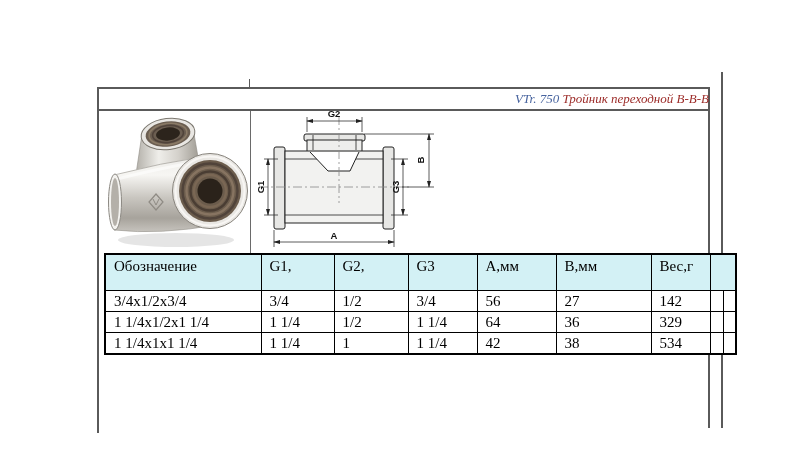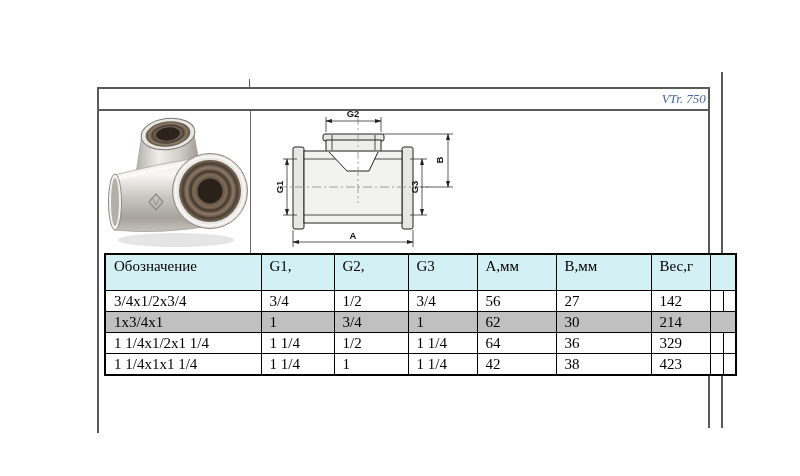--- a/index.html
+++ b/index.html
@@ -14,21 +14,21 @@
 
   .title-block{position:absolute;left:99px;top:87px;width:610px;height:24px;
        border-top:2px solid var(--frame_line,#5a5a5a);
        border-bottom:2px solid var(--frame_line,#5a5a5a);
        box-sizing:border-box;display:flex;align-items:center;padding-left:10px;
        font-style:italic;font-size:13px;white-space:pre;justify-content:flex-end;}
   .title-code{color:var(--title_code_color,#47639e);}
   .title-name{color:var(--title_name_color,#9c2b28);}
 
   .photo-box{position:absolute;left:100px;top:112px;width:148px;height:140px;}
-  .drawing-box{position:absolute;left:252px;top:106px;width:212px;height:146px;margin-left:19px;}
+  .drawing-box{position:absolute;left:252px;top:106px;width:212px;height:146px;}
 
   .table-wrap{position:absolute;left:104px;top:253px;}
   table.spec{border-collapse:collapse;table-layout:fixed;width:631px;
        font-family:"Liberation Serif",serif;font-size:15px;color:#000;
        border:2px solid #000;}
   table.spec th,table.spec td{border:1px solid #000;overflow:hidden;white-space:nowrap;}
   table.spec th{background:var(--header_bg,#d3f1f5);font-weight:normal;text-align:left;
        vertical-align:top;padding:3px 0 0 8px;height:32px;}
   table.spec td{padding:0 0 0 8px;height:20px;line-height:20px;background:#fff;margin-top:31px;}
   table.spec td.sp{padding:0;}
@@ -41,21 +41,21 @@
 </head>
 <body>
 
 <div class="page">
 
   <div class="vline line-left"></div>
   <div class="vline line-r1"></div>
   <div class="vline line-r2"></div>
   <div class="vline title-tick"></div>
 
-  <div class="title-block"><span class="title-code">VTr. 750</span><span> </span></div>
+  <div class="title-block"><span class="title-code">VTr. 750</span><span> </span><span class="title-name">Тройник переходной В-В-В</span></div>
 
   <div class="cell-divider"></div>
 
   <div class="photo-box">
     <svg width="148" height="140" viewBox="0 0 148 140">
       <defs>
         <linearGradient id="bodyGrad" x1="0" y1="0" x2="0" y2="1">
           <stop offset="0" stop-color="#ecebe7"></stop>
             <stop offset="0.25" stop-color="#f7f6f3"></stop>
           <stop offset="0.55" stop-color="#c9c6c0"></stop>
@@ -174,50 +174,39 @@
         <td>3/4x1/2x3/4</td>
         <td>3/4</td>
         <td>1/2</td>
         <td>3/4</td>
         <td>56</td>
         <td>27</td>
         <td>142</td>
         <td class="sp sp1"></td>
         <td class="sp sp2"></td>
       </tr>
-      <tr class="shaded">
-        <td>1x3/4x1</td>
-        <td>1</td>
-        <td>3/4</td>
-        <td>1</td>
-        <td>62</td>
-        <td>30</td>
-        <td>214</td>
-        <td class="sp sp1"></td>
-        <td class="sp sp2"></td>
-      </tr>
       <tr>
         <td>1 1/4x1/2x1 1/4</td>
         <td>1 1/4</td>
         <td>1/2</td>
         <td>1 1/4</td>
         <td>64</td>
         <td>36</td>
         <td>329</td>
         <td class="sp sp1"></td>
         <td class="sp sp2"></td>
       </tr>
       <tr>
         <td>1 1/4x1x1 1/4</td>
         <td>1 1/4</td>
         <td>1</td>
         <td>1 1/4</td>
         <td>42</td>
         <td>38</td>
-        <td>423</td>
+        <td>534</td>
         <td class="sp sp1"></td>
         <td class="sp sp2"></td>
       </tr>
     </tbody>
       </table>
   </div>
 
 </div>
 
 </body></html>

